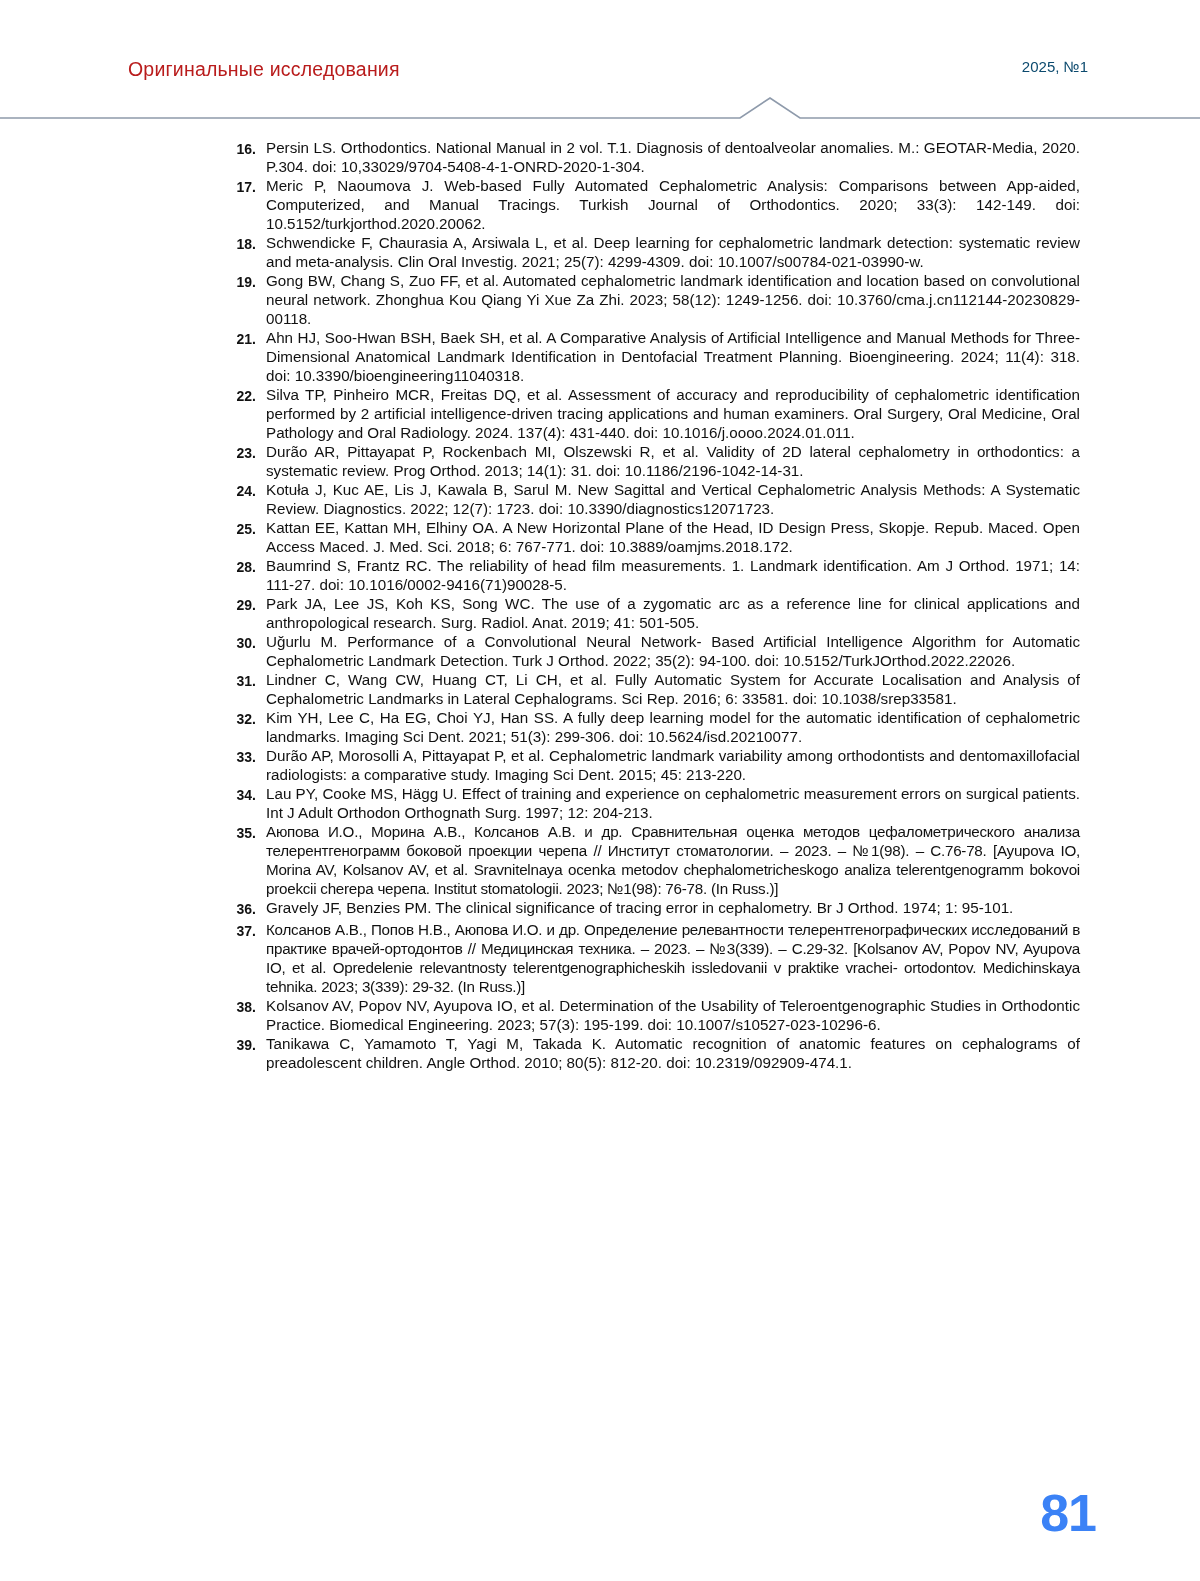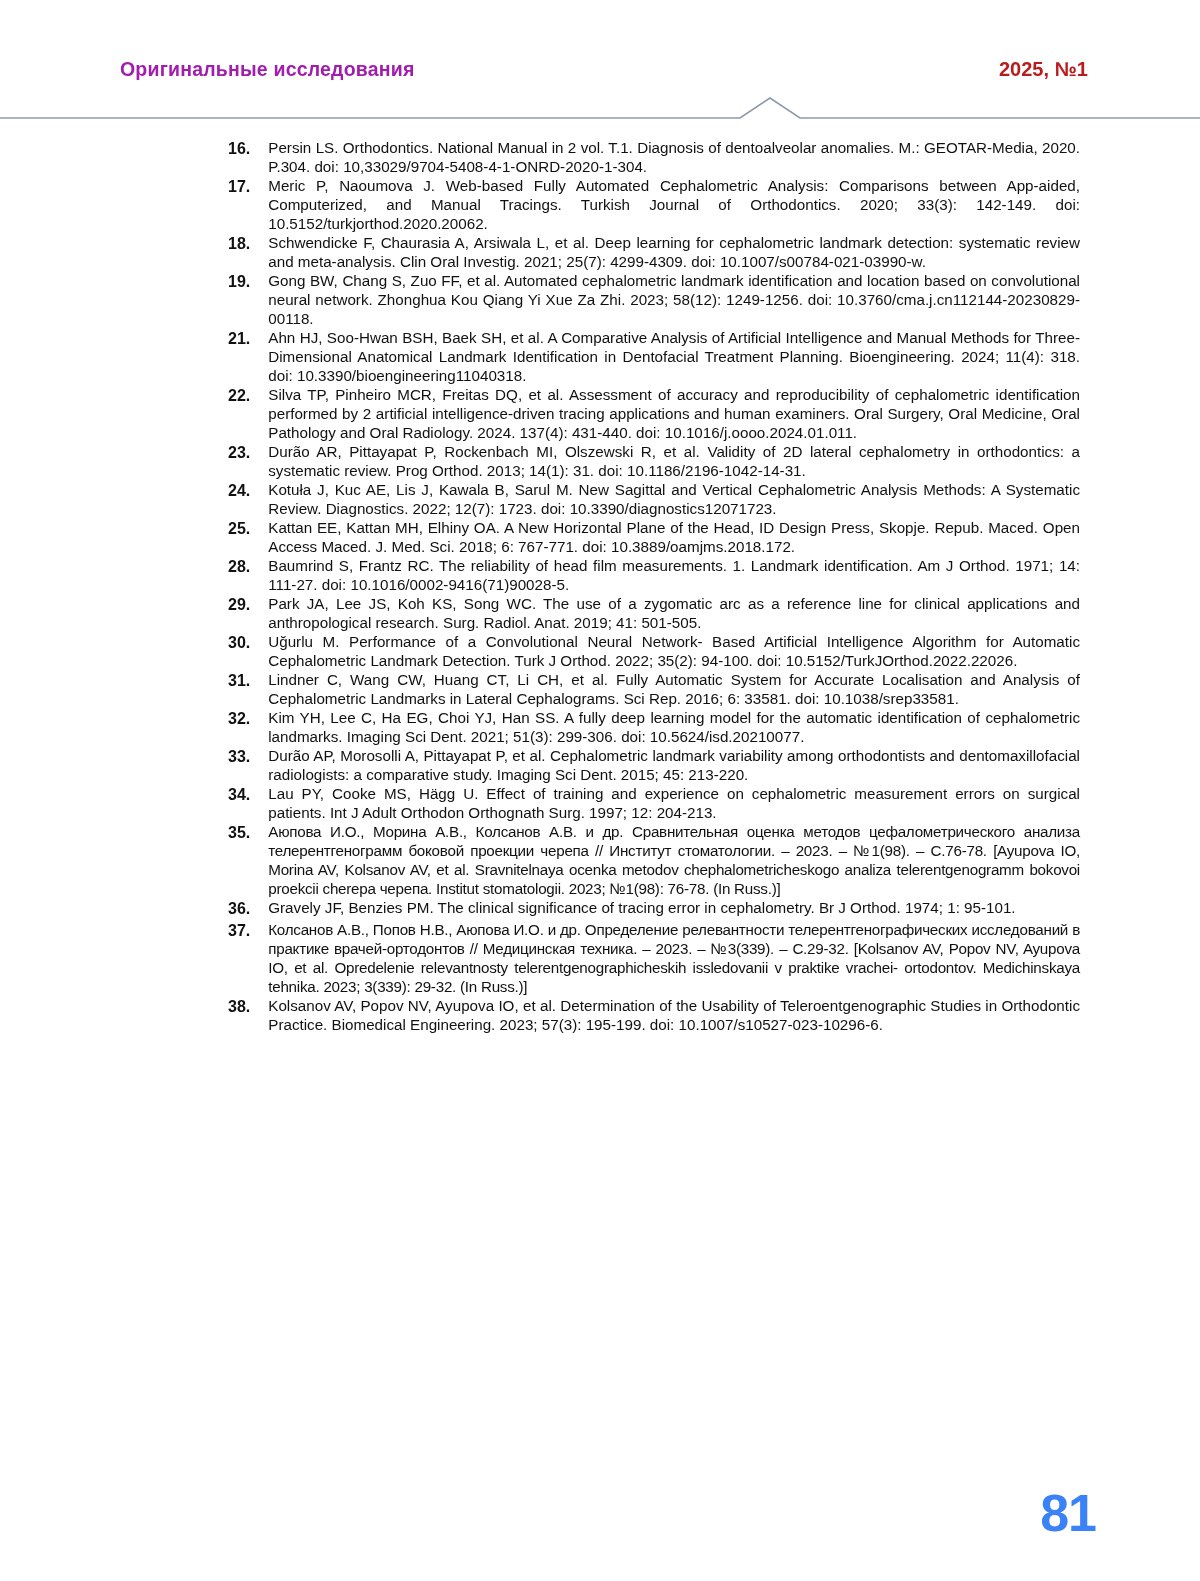--- a/index.html
+++ b/index.html
@@ -20,34 +20,34 @@
   
   .page-header {
     position: absolute;
     top: 58px;
     left: 0;
     width: 1200px;
     height: 50px;
   }
   .header-title {
     position: absolute;
-    left: 120px;
+    left: 128px;
     top: 0;
     font-size: 19.5px;
-    font-weight: bold;
+    font-weight: normal;
     letter-spacing: 0.2px;
-    color: #a21caf;
+    color: #b91c1c;
   }
   .header-issue {
     position: absolute;
     right: 112px;
     top: 0;
-    font-size: 20px;
-    font-weight: bold;
-    color: #b91c1c;
+    font-size: 15px;
+    font-weight: normal;
+    color: #0c4a6e;
   }
   .header-rule {
     position: absolute;
     top: 38px;
     left: 0;
     width: 1200px;
     height: 34px;
   }
 
   
@@ -58,22 +58,22 @@
     width: 852px;
   }
   .ref-item {
     display: flex;
     align-items: flex-start;
     margin-bottom: 0px;
   }
   .ref-num {
     flex: 0 0 38px;
     text-align: right;
-    padding-right: 18px;
-    font-size: 16px;
+    padding-right: 10px;
+    font-size: 14px;
     font-weight: bold;
     line-height: 22.4px;
     color: #111111;
   }
   .ref-text {
     flex: 1 1 auto;
     font-size: 15.2px;
     line-height: 19px;
     text-align: justify;
     text-justify: inter-word;
@@ -178,15 +178,19 @@
     <div class="ref-text">Gravely JF, Benzies PM. The clinical significance of tracing error in cephalometry. Br J Orthod. 1974; 1: 95-101.</div>
   </div>
   <div class="ref-item">
     <div class="ref-num">37.</div>
     <div class="ref-text tight">Колсанов А.В., Попов Н.В., Аюпова И.О. и др. Определение релевантности телерентгенографических исследований в практике врачей-ортодонтов // Медицинская техника. – 2023. – №3(339). – С.29-32. [Kolsanov AV, Popov NV, Ayupova IO, et al. Opredelenie relevantnosty telerentgenographicheskih issledovanii v praktike vrachei- ortodontov. Medichinskaya tehnika. 2023; 3(339): 29-32. (In Russ.)]</div>
   </div>
   <div class="ref-item">
     <div class="ref-num">38.</div>
     <div class="ref-text"> Kolsanov AV, Popov NV, Ayupova IO, et al. Determination of the Usability of Teleroentgenographic Studies in Orthodontic Practice. Biomedical Engineering. 2023; 57(3): 195-199. doi: 10.1007/s10527-023-10296-6.</div>
   </div>
+  <div class="ref-item">
+    <div class="ref-num">39.</div>
+    <div class="ref-text">Tanikawa C, Yamamoto T, Yagi M, Takada K. Automatic recognition of anatomic features on cephalograms of preadolescent children. Angle Orthod. 2010; 80(5): 812-20. doi: 10.2319/092909-474.1.</div>
+  </div>
 </div>
 
 <div class="page-number">81</div>
 
 </body></html>

